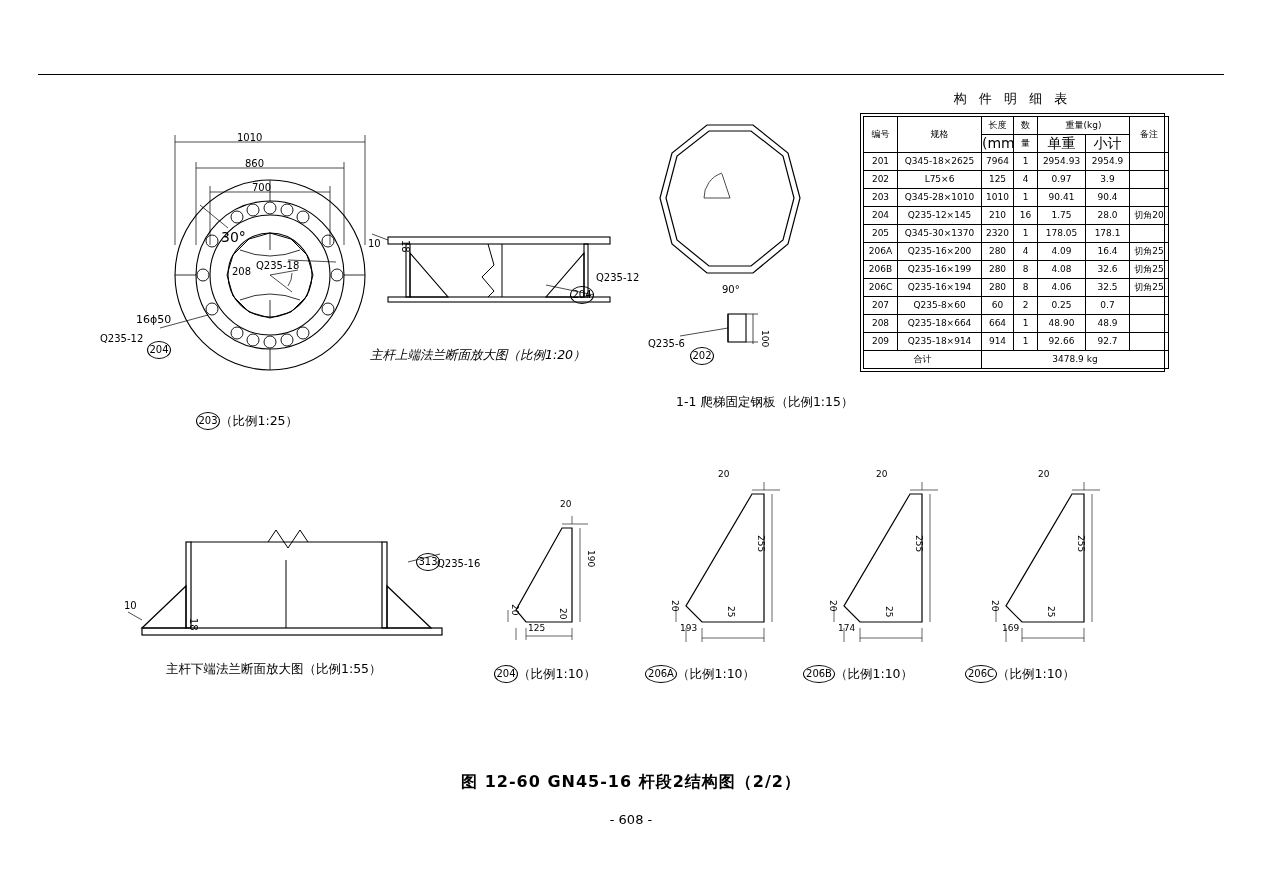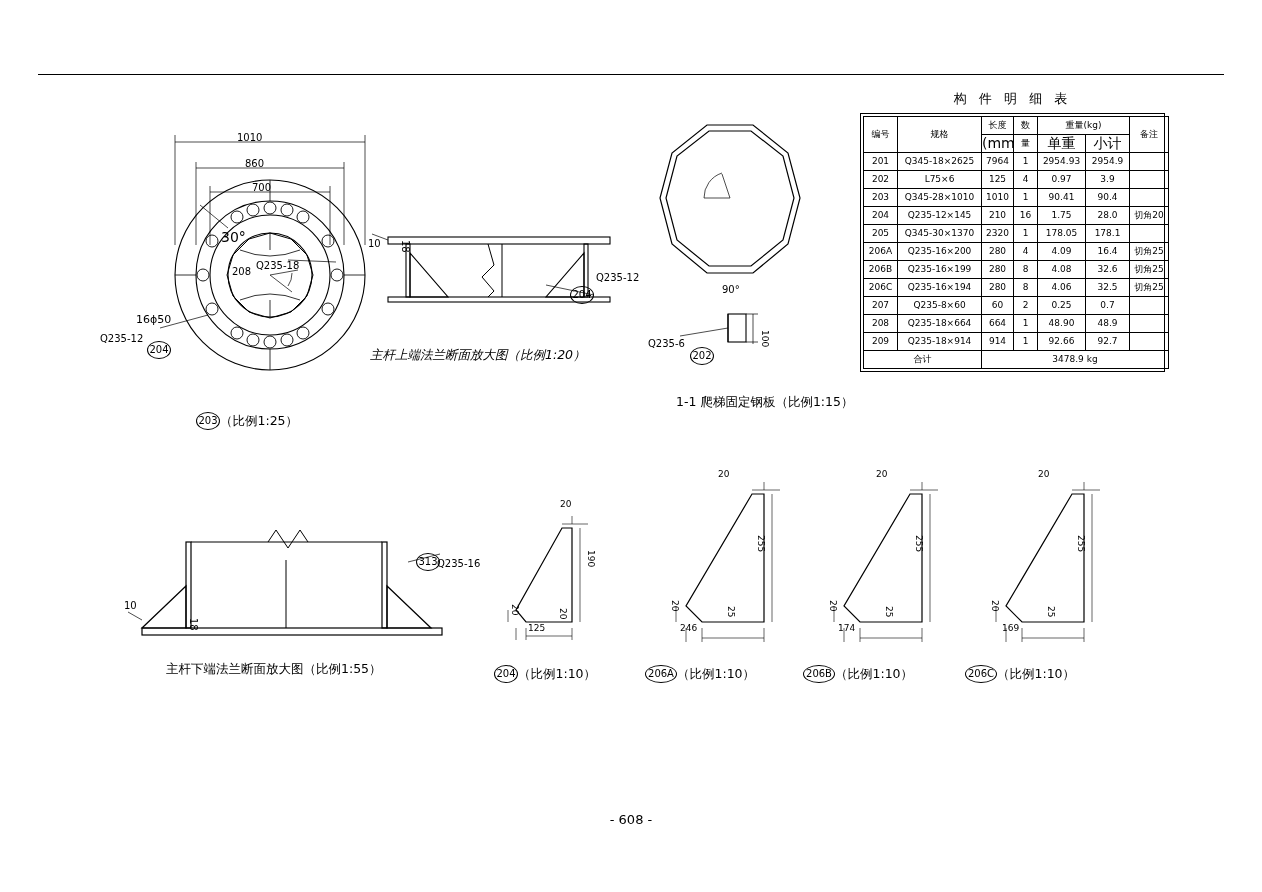--- a/index.html
+++ b/index.html
@@ -504,21 +504,21 @@
         <line x1="26" y1="148" x2="26" y2="162"></line>
         <line x1="42" y1="148" x2="42" y2="162"></line>
         <line x1="104" y1="148" x2="104" y2="162"></line>
         <line x1="42" y1="158" x2="104" y2="158"></line>
         <line x1="112" y1="14" x2="112" y2="142"></line>
         <line x1="16" y1="126" x2="16" y2="142"></line>
       </g>
     </svg>
     <div class="lbl-sm" style="left:718px; top:469px;">20</div>
     <div class="lbl-sm vert" style="left:670px; top:600px;">20</div>
-    <div class="lbl-sm" style="left:680px; top:623px;">246</div>
+    <div class="lbl-sm" style="left:680px; top:623px;">193</div>
     <div class="lbl-sm vert" style="left:726px; top:606px;">25</div>
     <div class="lbl-sm vert" style="left:756px; top:535px;">255</div>
     <div class="caption" style="left:645px; top:665px;">
       <span class="callout" style="width:30px;">206A</span><span>（比例1:10）</span>
     </div>
   </div>
 
   <div>
     <svg width="160" height="180" style="position:absolute; left:818px; top:480px;">
       <g class="dl" stroke-width="1.2">
@@ -564,15 +564,16 @@
     <div class="lbl-sm" style="left:1038px; top:469px;">20</div>
     <div class="lbl-sm vert" style="left:990px; top:600px;">20</div>
     <div class="lbl-sm" style="left:1002px; top:623px;">169</div>
     <div class="lbl-sm vert" style="left:1046px; top:606px;">25</div>
     <div class="lbl-sm vert" style="left:1076px; top:535px;">255</div>
     <div class="caption" style="left:965px; top:665px;">
       <span class="callout" style="width:30px;">206C</span><span>（比例1:10）</span>
     </div>
   </div>
 
+  <div class="fig-title">图 12-60   GN45-16 杆段2结构图（2/2）</div>
   <div class="page-no">- 608 -</div>
 
 </div>
 
 </body></html>

